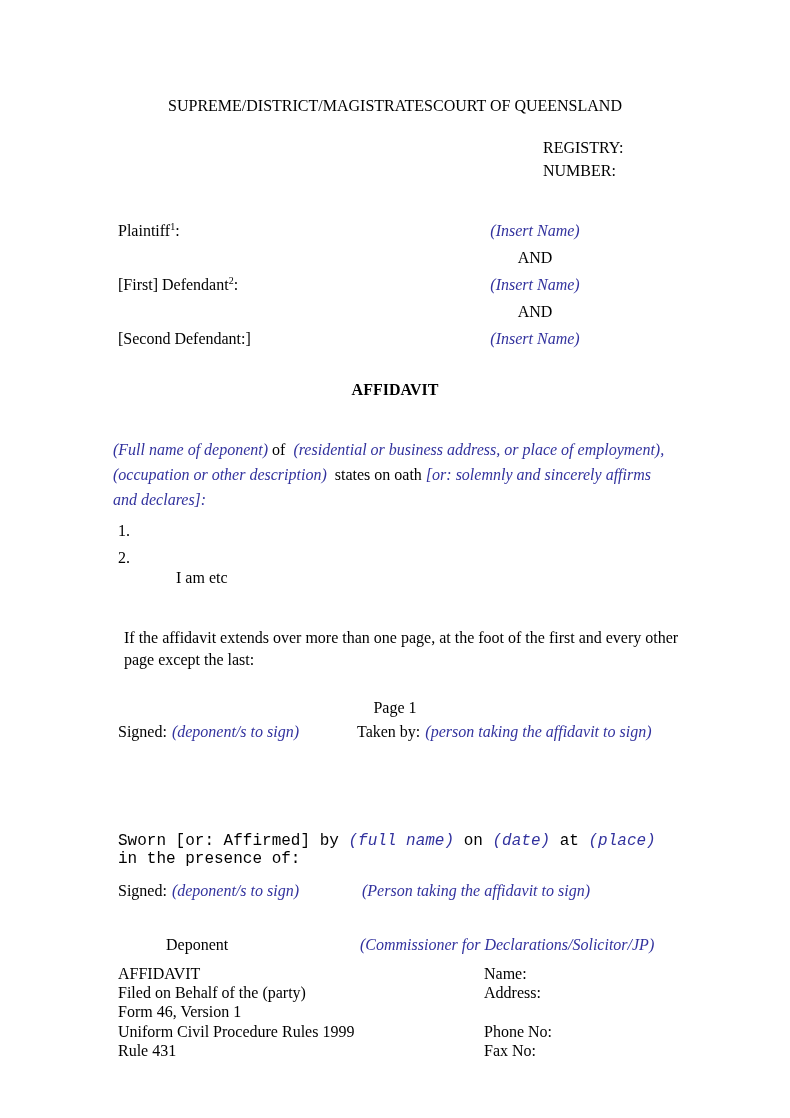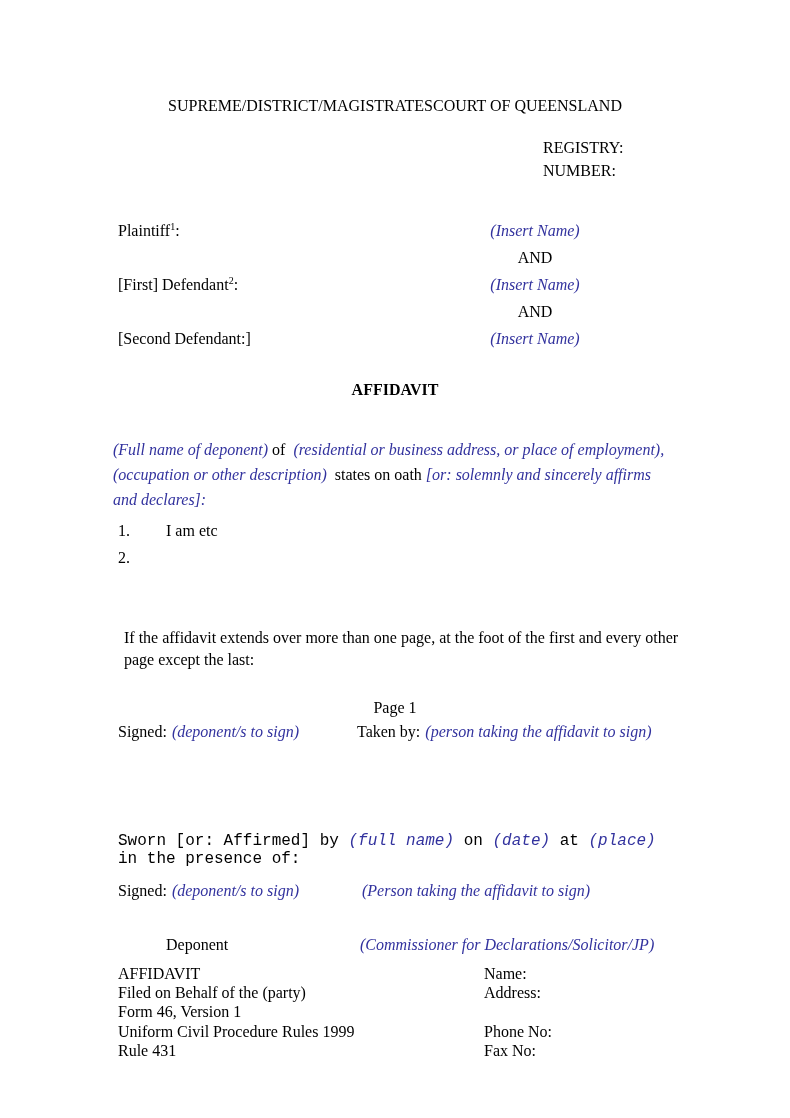--- a/index.html
+++ b/index.html
@@ -33,21 +33,21 @@
   .affidavit-heading { top: 381px; font-weight: bold; }
 
   .oath-paragraph {
     left: 108px; top: 432px; width: 562px;
     line-height: 25px; white-space: pre-wrap; margin: 5px;
   }
 
   .stmt-1 { top: 522px; }
   .stmt-2 { top: 549px; }
   .stmt-num { left: 118px; }
-  .stmt-text { left: 166px; }
+  .stmt-text { left: 176px; margin-top: 47px; }
 
   .multi-page-note { left: 124px; top: 627px; width: 562px; line-height: 21.5px; }
 
   .page-number-line { top: 699px; }
   .signed-row-1-left { left: 118px; top: 723px; }
   .signed-row-1-right { left: 357px; top: 723px; }
   .gap-left { margin-left: 5px; }
 
   .end-of-body-note { left: 118px; top: 778px; font-style: italic; }
 

